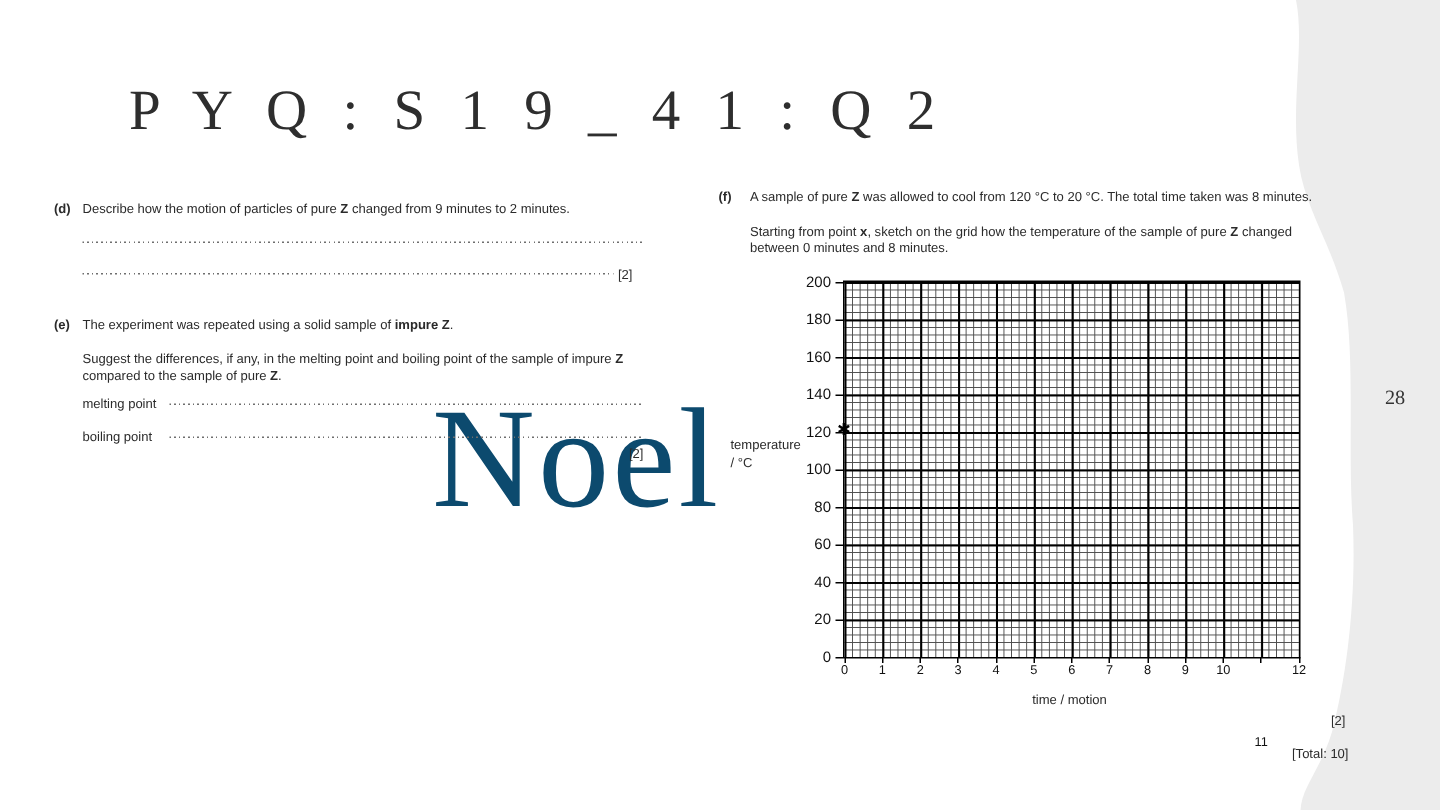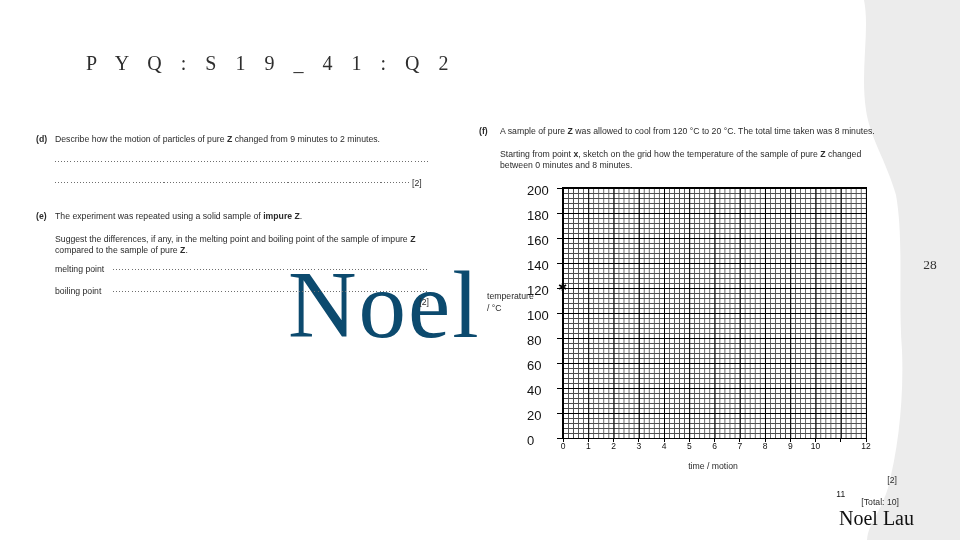--- a/index.html
+++ b/index.html
@@ -18,21 +18,21 @@
   .watermark{
     position:absolute;left:288px;top:258px;
     font-family:"Liberation Serif",serif;
     font-size:95px;line-height:1;color:#0c4a6e;
     letter-spacing:2px;z-index:0;
   }
 
   .title{
     position:absolute;left:86px;top:52px;margin:0;
     font-family:"Liberation Serif",serif;font-weight:400;
-    font-size:20px;letter-spacing:7px;color:#2e2e2e;z-index:2;
+    font-size:38px;letter-spacing:7px;color:#2e2e2e;z-index:2;
   }
 
   .qlabel{position:absolute;font-size:8.7px;font-weight:bold;z-index:2;}
   .qtext{position:absolute;font-size:8.7px;line-height:11.5px;white-space:nowrap;z-index:2;}
   .qtext b{font-weight:bold;}
 
   .dotline{
     position:absolute;height:1.4px;z-index:2;
     background-image:repeating-linear-gradient(90deg,#6e6e6e 0,#6e6e6e 1px,transparent 1px,transparent 3.1px);
     background-position:0 bottom;background-size:100% 1px;background-repeat:no-repeat;
@@ -44,21 +44,21 @@
   .grid{
     position:absolute;left:562px;top:187px;width:303px;height:250px;
     border:1px solid #000;box-sizing:content-box;z-index:2;background:#fff;
     background-image:
       linear-gradient(to right,#000 0,#000 1px,transparent 1px),
       linear-gradient(to bottom,#000 0,#000 1px,transparent 1px),
       linear-gradient(to right,#4d4d4d 0,#4d4d4d 0.6px,transparent 0.6px),
       linear-gradient(to bottom,#4d4d4d 0,#4d4d4d 0.6px,transparent 0.6px);
     background-size:25.25px 100%,100% 25px,5.05px 100%,100% 5px;
   }
-  .ytick-label{position:absolute;left:-36px;width:27px;font-size:13px;color:#111;}
+  .ytick-label{position:absolute;left:-36px;width:27px;text-align:right;font-size:10px;color:#111;}
   .ytick-mark{position:absolute;left:-6px;width:5px;height:1px;background:#000;}
   .xtick-label{position:absolute;width:16px;text-align:center;top:253px;font-size:8.5px;color:#111;}
   .xtick-mark{position:absolute;top:250px;width:1px;height:4px;background:#000;}
   .start-marker{position:absolute;left:-5px;top:94px;font-size:11px;color:#000;line-height:11px;}
 
   .yaxis-label{position:absolute;left:487px;font-size:8.7px;z-index:2;}
   .xaxis-label{position:absolute;left:663px;top:461px;width:100px;text-align:center;font-size:8.7px;z-index:2;}
 
   .page-number{
     position:absolute;left:916px;top:257px;width:28px;text-align:center;
@@ -156,15 +156,14 @@
       <div class="xtick-mark" style="left: 302.5px;"></div>
     </div>
   <div class="yaxis-label" style="top:291px;">temperature</div>
   <div class="yaxis-label" style="top:303px;">/ °C</div>
   <div class="xaxis-label">time / motion</div>
 
   <div class="marks r" style="left:857px;top:475px;width:40px;">[2]</div>
   <div class="marks r" style="left:839px;top:497px;width:60px;">[Total: 10]</div>
 
   <div class="page-number">28</div>
-  <div class="signature">Noel Lau</div>
 
 </div>
 
 </body></html>

